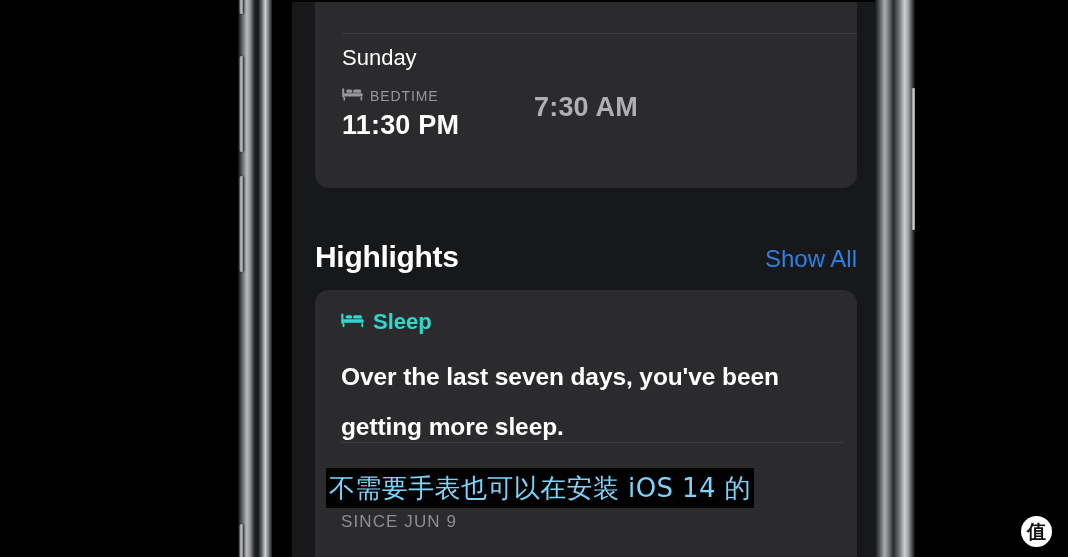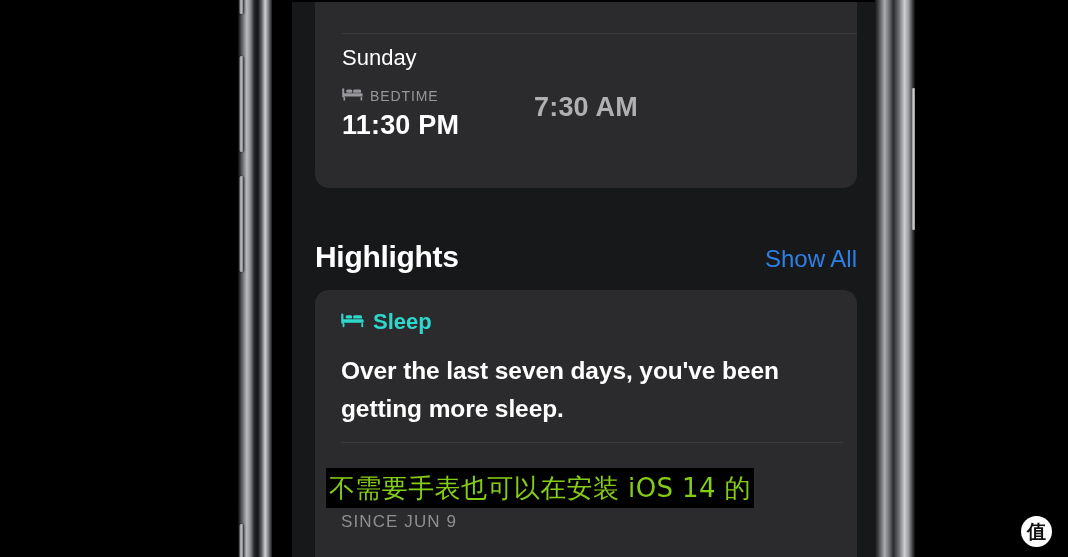--- a/index.html
+++ b/index.html
@@ -181,21 +181,21 @@
     font-size: 22px;
     font-weight: 600;
   }
   .hl-body {
     position: absolute;
     left: 26px; top: 62px;
     width: 490px;
     color: #fff;
     font-size: 24.5px;
     font-weight: 700;
-    line-height: 38px;
+    line-height: 50px;
     letter-spacing: -.1px;
   }
   .hl-divider {
     position: absolute;
     left: 26px; right: 14px; top: 152px;
     height: 1px;
     background: #3c3c3e;
   }
   .hl-chart {
     position: absolute;
@@ -223,21 +223,21 @@
     position: absolute;
     left: 0; top: 468px;
     width: 1068px;
     text-align: center;
     pointer-events: none;
     z-index: 40;
   }
   #subtitle .line {
     display: inline-block;
     background: #000;
-    color: #84cc16;
+    color: #7dd3fc;
     font-size: 26px;
     line-height: 40px;
     padding: 0 3px;
     letter-spacing: .4px;
     font-family: "DejaVu Sans", "Liberation Sans", sans-serif;
   }
   #sub-l1 { margin-left: 12px; }
   #sub-l2 { margin-left: -16px; }
 
   

